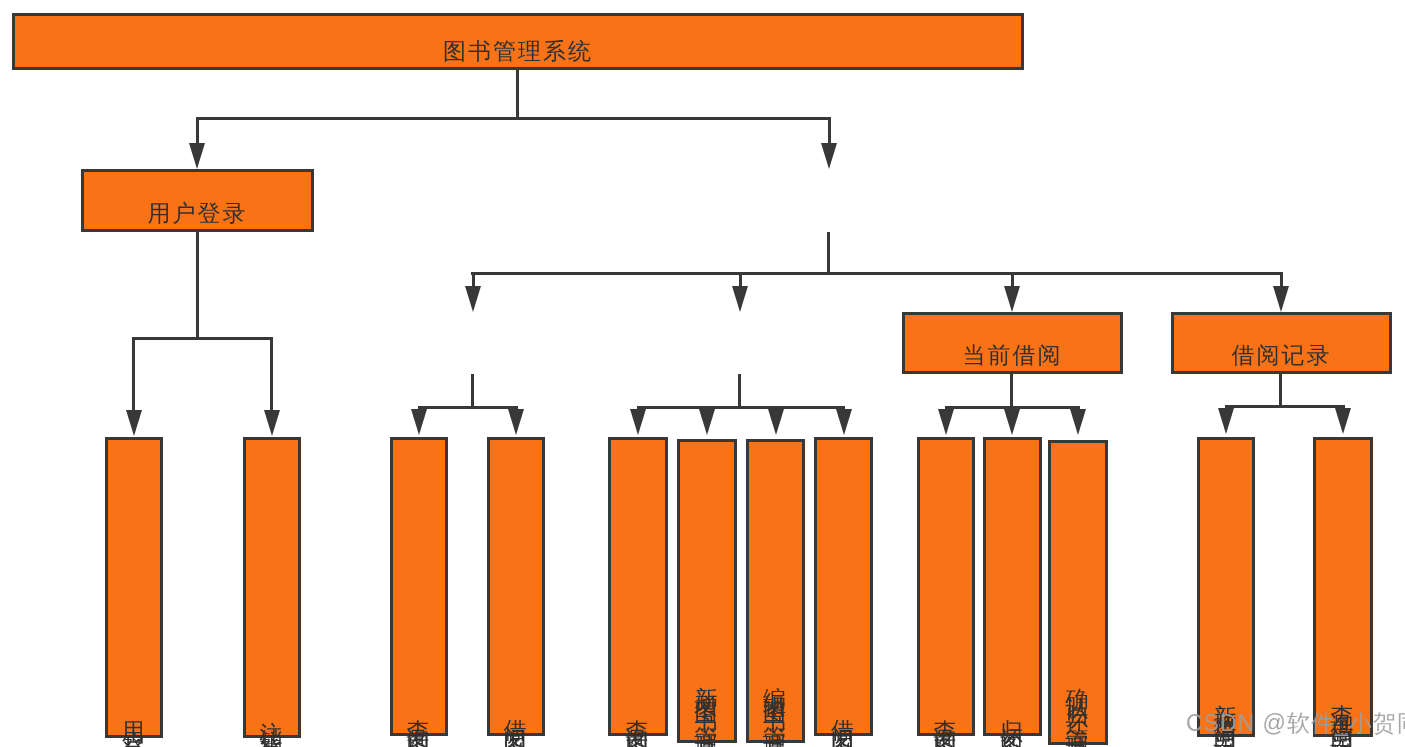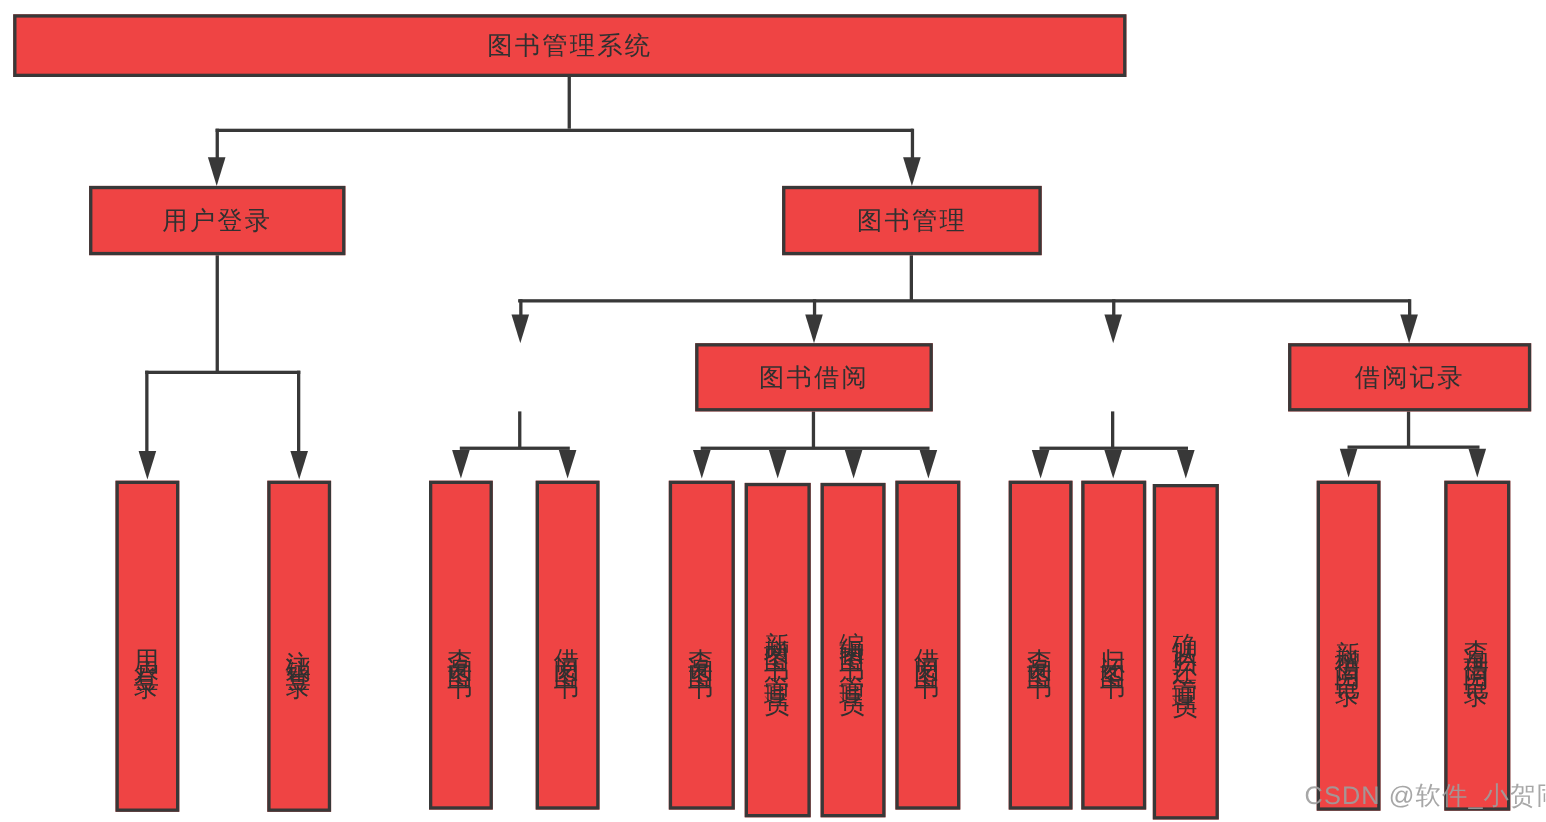--- a/index.html
+++ b/index.html
@@ -14,23 +14,23 @@
   .canvas {
     position: relative;
     width: 1405px;
     height: 747px;
     background: var(--background);
     overflow: hidden;
   }
   .node {
     position: absolute;
     border: 3px solid var(--line);
-    background: #ef4444;
+    background: #f97316;
     display: flex;
-    align-items: center;
+    align-items: flex-end;
     justify-content: center;
     color: var(--text);
     font-size: 23px;
     letter-spacing: 2px;
     text-align: center;
     z-index: 2;
   }
   .leaf span {
     writing-mode: vertical-rl;
     text-orientation: mixed;
@@ -82,23 +82,20 @@
   <div class="vline" style="left:516px;top:70px;height:47px"></div>
   <div class="hline" style="left:196px;top:117px;width:634px"></div>
   <div class="vline" style="left:196px;top:117px;height:28px"></div>
   <div class="vline" style="left:828px;top:117px;height:28px"></div>
   <div class="arrow" style="left:189px;top:143px"></div>
   <div class="arrow" style="left:821px;top:143px"></div>
 
   <div class="node" style="left:81px;top:169px;width:233px;height:63px">
     <span>用户登录</span>
   </div>
-  <div class="node" style="left:711px;top:169px;width:236px;height:63px">
-    <span>图书管理</span>
-  </div>
 
   <div class="vline" style="left:196px;top:232px;height:108px"></div>
   <div class="hline" style="left:132px;top:337px;width:141px"></div>
   <div class="vline" style="left:132px;top:337px;height:75px"></div>
   <div class="vline" style="left:270px;top:337px;height:75px"></div>
   <div class="arrow" style="left:126px;top:410px"></div>
   <div class="arrow" style="left:264px;top:410px"></div>
 
   <div class="node leaf" style="left:105px;top:437px;width:58px;height:301px">
     <span>用户登录</span>
@@ -111,22 +108,22 @@
   <div class="hline" style="left:471px;top:272px;width:811px"></div>
   <div class="vline" style="left:472px;top:272px;height:16px"></div>
   <div class="vline" style="left:739px;top:272px;height:16px"></div>
   <div class="vline" style="left:1011px;top:272px;height:16px"></div>
   <div class="vline" style="left:1280px;top:272px;height:16px"></div>
   <div class="arrow" style="left:465px;top:286px"></div>
   <div class="arrow" style="left:732px;top:286px"></div>
   <div class="arrow" style="left:1004px;top:286px"></div>
   <div class="arrow" style="left:1273px;top:286px"></div>
 
-  <div class="node" style="left:632px;top:312px;width:216px;height:62px">
-    <span>图书借阅</span>
+  <div class="node" style="left:902px;top:312px;width:221px;height:62px">
+    <span>当前借阅</span>
   </div>
   <div class="node" style="left:1171px;top:312px;width:221px;height:62px">
     <span>借阅记录</span>
   </div>
 
   <div class="vline" style="left:471px;top:374px;height:34px"></div>
   <div class="hline" style="left:418px;top:406px;width:100px"></div>
   <div class="arrow" style="left:411px;top:409px"></div>
   <div class="arrow" style="left:508px;top:409px"></div>
 

